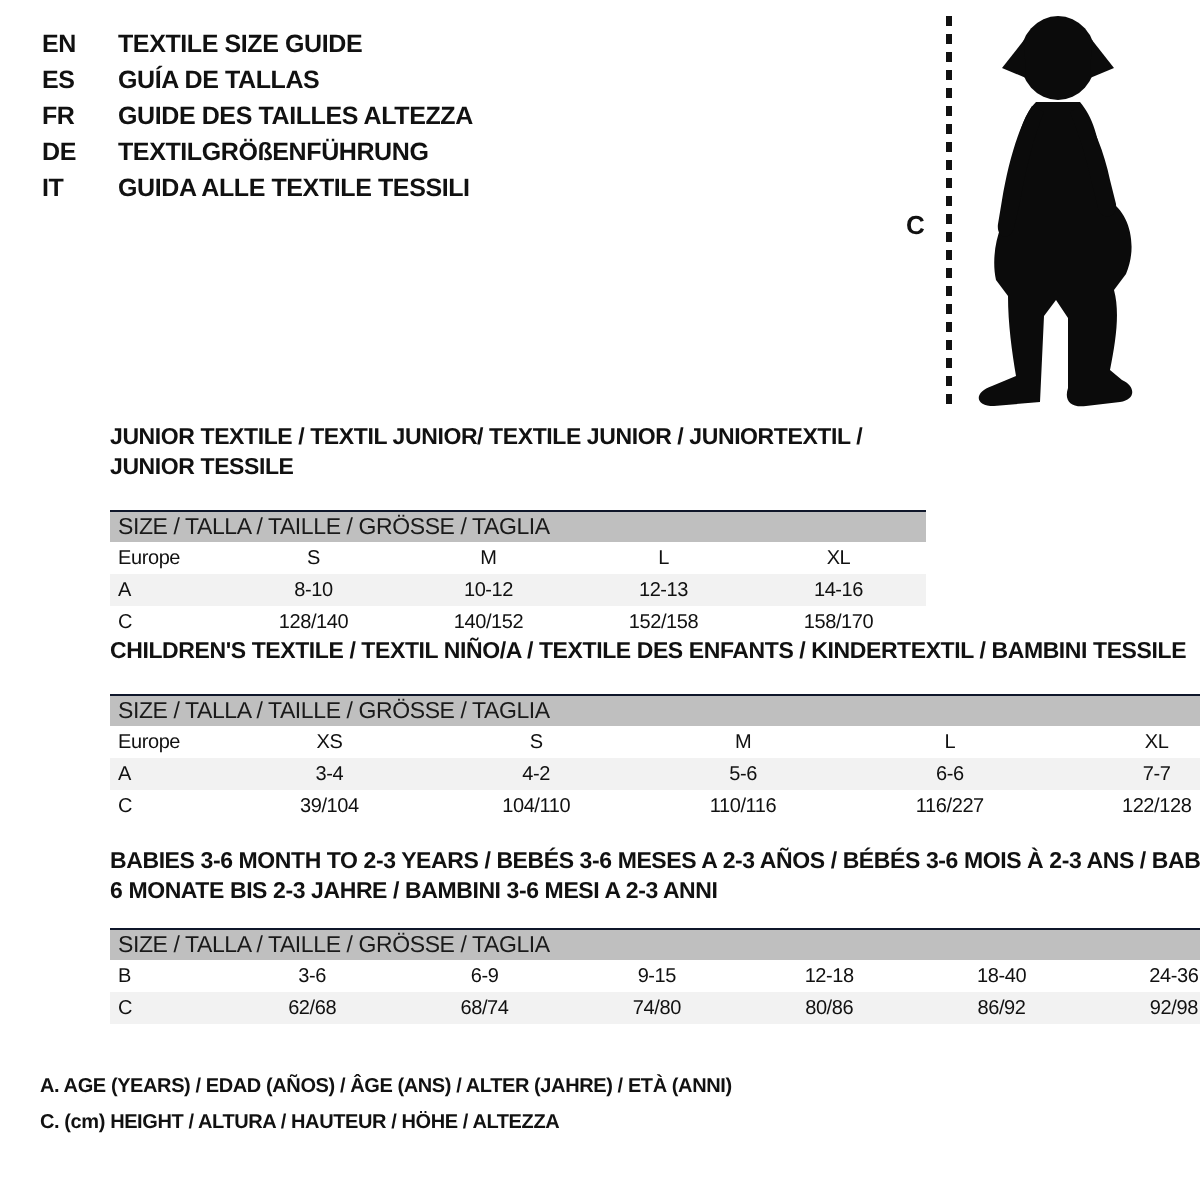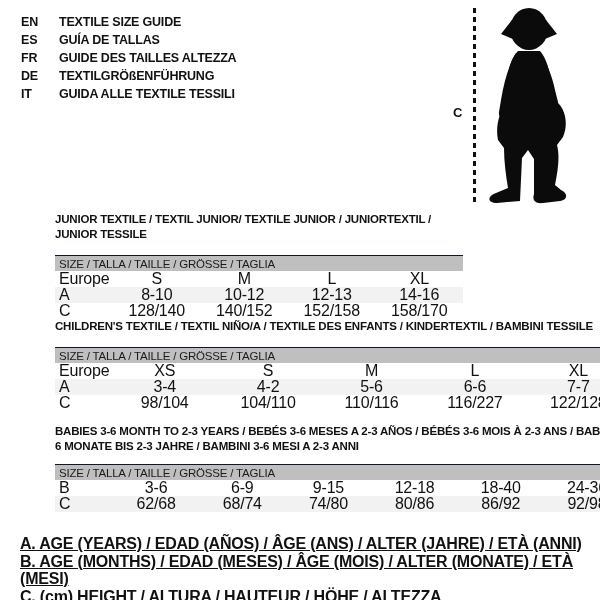--- a/index.html
+++ b/index.html
@@ -32,28 +32,28 @@
   }
   .t1{top:212px;width:408px;}
   .t2{top:319px;width:575px;}
   .t3{top:424px;width:575px;}
   .t3 .title{margin-bottom:10px;}
   .header-bar{
     height:16px;background:#bfbfbf;border-top:1px solid #0f172a;
     display:flex;align-items:center;padding-left:4px;
     font-size:11.5px;box-sizing:border-box;color:#1a1a1a;
   }
-  .trow{display:flex;height:16px;align-items:center;font-size:16px;justify-content:space-between;}
+  .trow{display:flex;height:16px;align-items:center;font-size:10px;justify-content:space-between;}
   .trow.shaded{background:#f2f2f2;}
   .tcell{flex:1;text-align:center;white-space:nowrap;}
   .tcell.label{flex:0 0 54px;text-align:left;padding-left:4px;}
 
   
   .footnotes{top:535px;left:20px;}
-  .footnote{font-weight:bold;font-size:16px;line-height:17.5px;text-decoration:underline;}
+  .footnote{font-weight:bold;font-size:10px;line-height:17.5px;}
 </style>
 </head>
 <body>
 
 <div class="abs lang-list">
   <div class="lang-row">
     <span class="lang-code">EN</span>
     <span>TEXTILE SIZE GUIDE</span>
   </div>
   <div class="lang-row">
@@ -128,21 +128,21 @@
       <div class="trow shaded">
         <div class="tcell label">A</div>
         <div class="tcell">3-4</div>
         <div class="tcell">4-2</div>
         <div class="tcell">5-6</div>
         <div class="tcell">6-6</div>
         <div class="tcell">7-7</div>
       </div>
       <div class="trow">
         <div class="tcell label">C</div>
-        <div class="tcell">98/104</div>
+        <div class="tcell">39/104</div>
         <div class="tcell">104/110</div>
         <div class="tcell">110/116</div>
         <div class="tcell">116/227</div>
         <div class="tcell">122/128</div>
       </div>
     </div>
 </div>
 
 <div class="abs size-table t3">
   <div class="title">BABIES 3-6 MONTH TO 2-3 YEARS / BEBÉS 3-6 MESES A 2-3 AÑOS / BÉBÉS 3-6 MOIS À 2-3 ANS / BABYS 3-6 MONATE BIS 2-3 JAHRE / BAMBINI 3-6 MESI A 2-3 ANNI</div>
@@ -164,15 +164,14 @@
         <div class="tcell">74/80</div>
         <div class="tcell">80/86</div>
         <div class="tcell">86/92</div>
         <div class="tcell">92/98</div>
       </div>
     </div>
 </div>
 
 <div class="abs footnotes">
   <div class="footnote">A. AGE (YEARS) / EDAD (AÑOS) / ÂGE (ANS) / ALTER (JAHRE) / ETÀ (ANNI)</div>
-  <div class="footnote">B. AGE (MONTHS) / EDAD (MESES) / ÂGE (MOIS) / ALTER (MONATE) / ETÀ (MESI)</div>
   <div class="footnote">C. (cm) HEIGHT / ALTURA / HAUTEUR / HÖHE / ALTEZZA</div>
 </div>
 
 </body></html>

